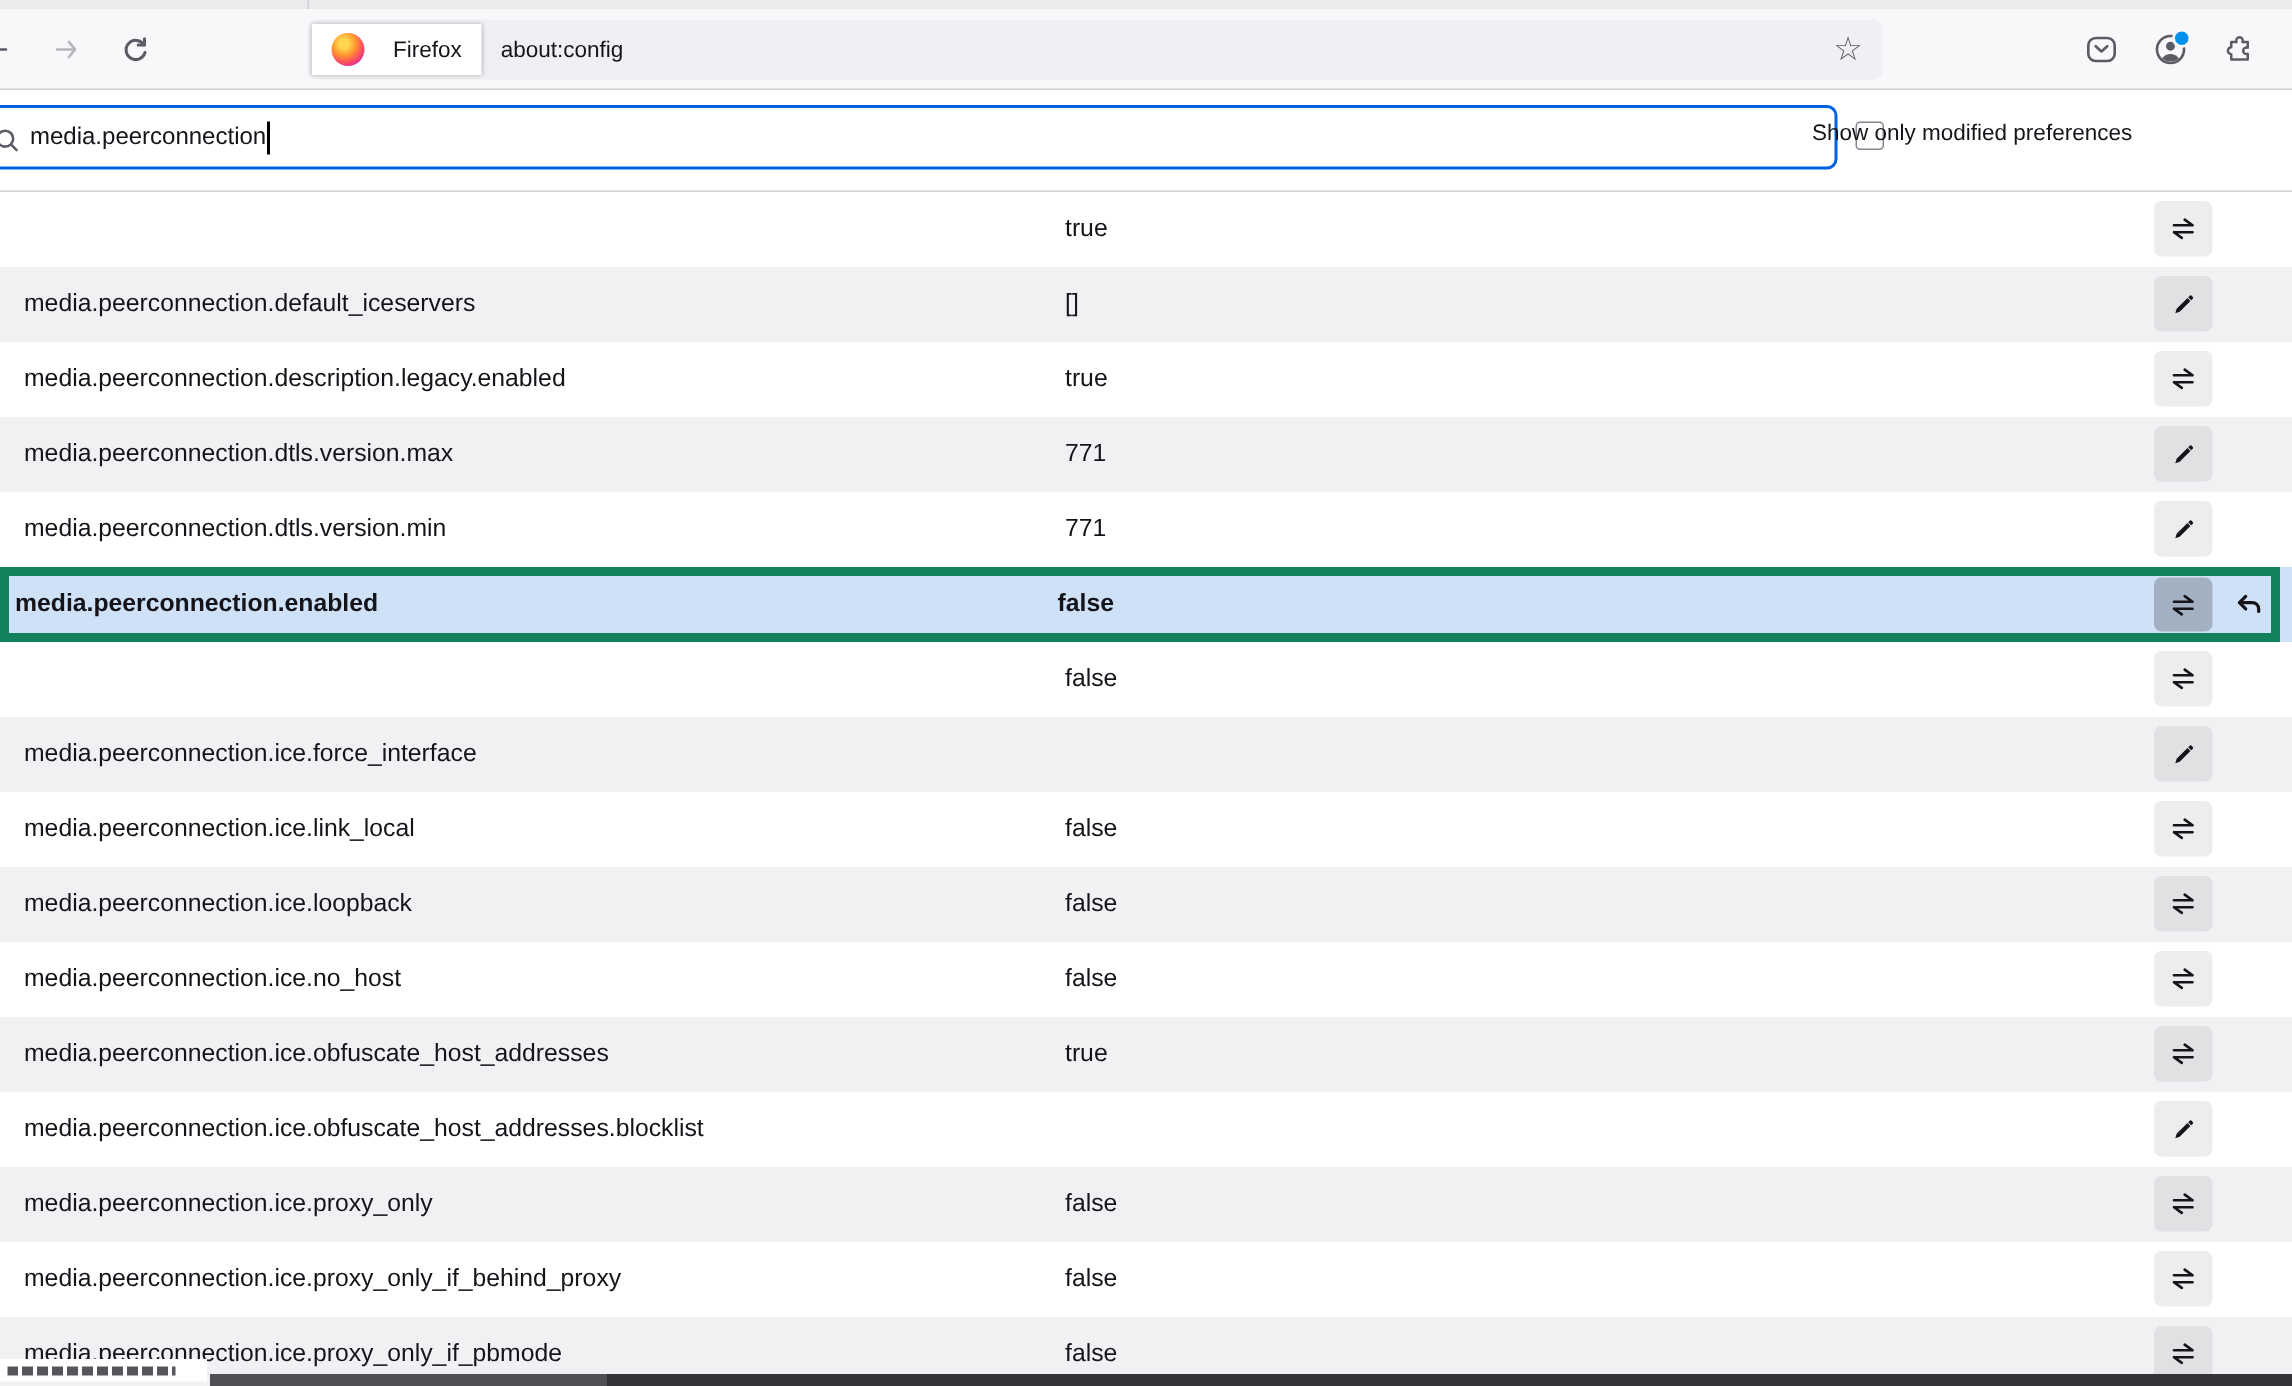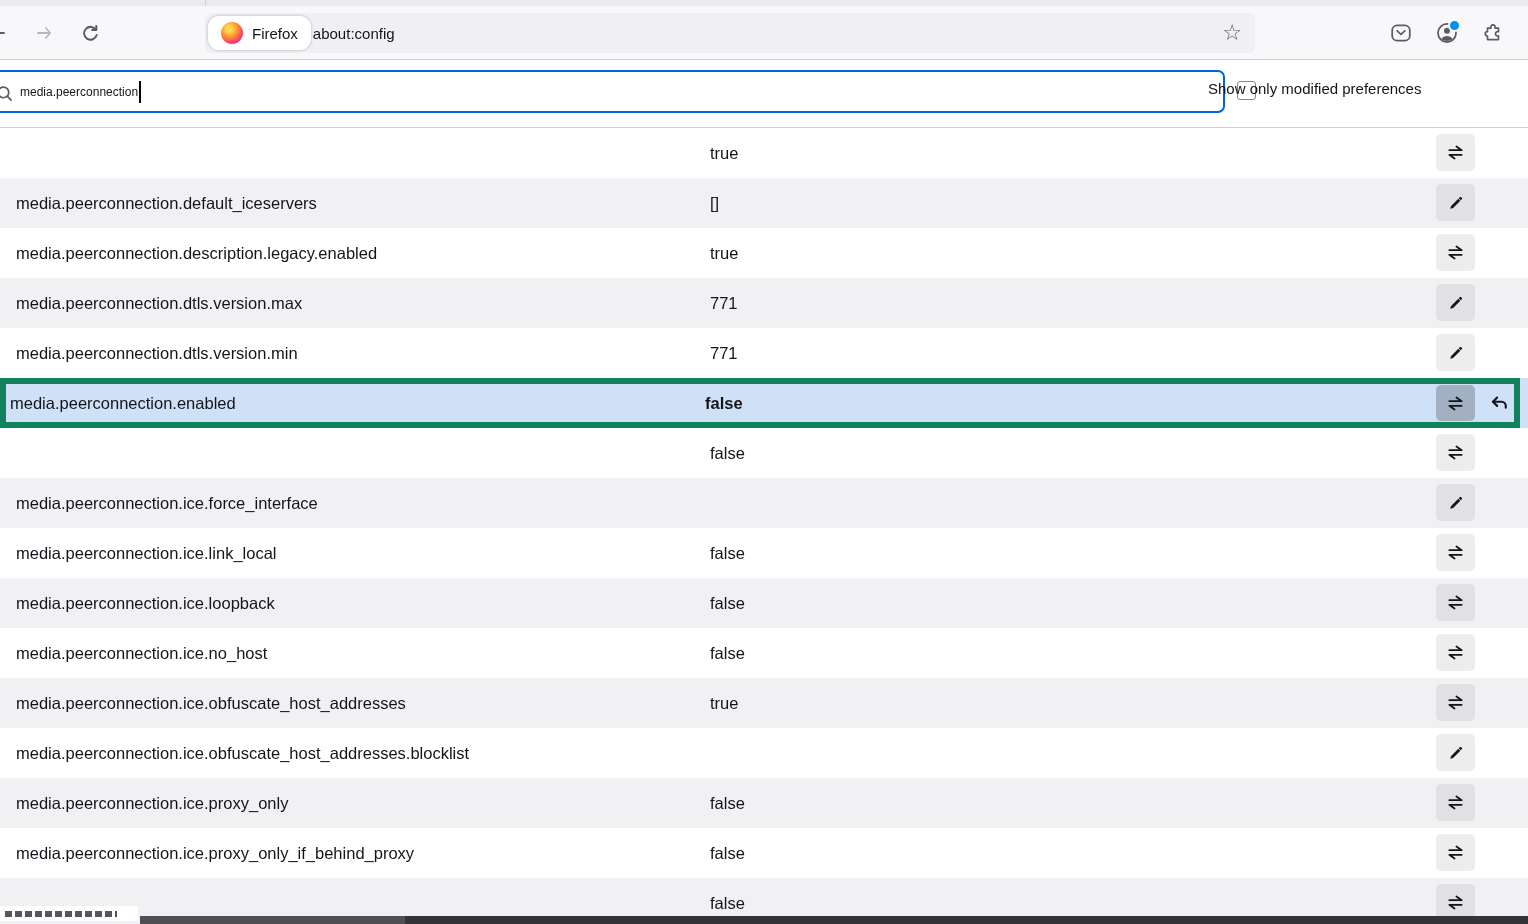--- a/index.html
+++ b/index.html
@@ -13,64 +13,64 @@
   
   .toolbar{position:absolute;top:6px;left:0;right:0;height:53px;background:#f8f8fa;
            border-bottom:1px solid #ccccd3;}
   .nav-btn{position:absolute;top:10px;width:36px;height:34px;display:flex;align-items:center;justify-content:center;}
   .nav-back{left:-20px;}
   .nav-fwd{left:26px;}
   .nav-reload{left:72px;}
 
   .urlbar{position:absolute;left:205px;top:7px;width:1050px;height:40px;background:#f0f0f4;
           border-radius:6px;display:flex;align-items:center;}
-  .site-chip{margin-left:3px;height:34px;background:#fff;border-radius:11px;display:flex;
-             align-items:center;gap:9px;padding:0 13px;box-shadow:0 0 3px rgba(0,0,0,.28);}
+  .site-chip{margin-left:3px;height:34px;background:#fff;border-radius:0;display:flex;
+             align-items:center;gap:19px;padding:0 13px;box-shadow:0 0 3px rgba(0,0,0,.28);}
   .ff-logo{width:22px;height:22px;border-radius:50%;
            background:radial-gradient(circle at 38% 32%, #ffd54d 0 16%, #ff9a2e 38%, #ff4f5e 62%, #d22aa8 82%, #7542e5 100%);}
   .chip-label{font-size:15px;}
-  .url-text{margin-left:2px;font-size:15px;}
+  .url-text{margin-left:13px;font-size:15px;}
   .star-btn{position:absolute;left:1215px;top:10px;width:34px;height:34px;display:flex;
             align-items:center;justify-content:center;font-size:22px;color:#5b5b66;}
   .tool-ic{position:absolute;top:10px;width:34px;height:34px;display:flex;align-items:center;justify-content:center;}
   .ic-pocket{left:1384px;}
   .ic-account{left:1430px;}
   .ic-puzzle{left:1476px;}
   .ic-menu{left:1519px;}
   .acc-wrap{position:relative;width:22px;height:22px;}
   .acc-dot{position:absolute;top:-3px;right:-3px;width:9px;height:9px;border-radius:50%;
            background:#0090ed;border:2px solid #f8f8fa;}
 
   
   .search-box{position:absolute;left:-12px;top:70px;width:1237px;height:43px;background:#fff;
               border:2px solid #0062e1;border-radius:7px;box-sizing:border-box;
               display:flex;align-items:center;}
   .search-glass{position:absolute;left:6px;top:13px;}
-  .search-text{margin-left:30px;font-size:12px;white-space:nowrap;}
+  .search-text{margin-left:30px;font-size:16px;white-space:nowrap;}
   .caret{display:inline-block;width:1.5px;height:22px;background:#000;vertical-align:middle;margin-left:1px;}
   .filter-check{position:absolute;left:1237px;top:81px;width:17px;height:17px;border:1px solid #85858f;
                 border-radius:3px;background:#fff;}
   .filter-label{position:absolute;left:1208px;top:80px;font-size:15px;white-space:nowrap;}
   .search-sep{position:absolute;top:127px;left:0;right:0;height:1px;background:#cfcfd6;}
 
   
   .prefs{position:absolute;top:128px;left:0;right:0;}
   .row{position:relative;height:50px;background:#fff;}
   .row.alt{background:#f1f1f4;text-align:right;}
   .row .name{position:absolute;left:16px;top:50%;transform:translateY(-50%);font-size:16.5px;white-space:nowrap;}
   .row .value{position:absolute;left:710px;top:50%;transform:translateY(-50%);font-size:16.5px;}
   .row .btn{position:absolute;left:1436px;top:6px;width:39px;height:37px;border-radius:5px;
             background:rgba(21,20,26,.075);display:flex;align-items:center;justify-content:center;}
   .row .reset{position:absolute;left:1481px;top:7px;width:36px;height:36px;border-radius:5px;
               display:flex;align-items:center;justify-content:center;background:transparent;}
 
   .row.selected{background:#cfe1f7;}
   .row.selected::after{content:"";position:absolute;top:0;bottom:0;left:0;right:8px;
                        border:6px solid #12825d;pointer-events:none;}
-  .row.selected .name{left:10px;font-weight:normal;}
+  .row.selected .name{left:10px;font-weight:bold;}
   .row.selected .value{left:705px;font-weight:bold;}
   .row.selected .btn{background:rgba(21,20,26,.24);top:7px;height:36px;}
 
   
   .status-tip{position:absolute;left:0;bottom:3px;width:138px;height:15px;background:#fff;
               display:flex;align-items:center;padding-left:5px;box-sizing:border-box;}
   .status-squiggle{height:6px;width:112px;
        background:repeating-linear-gradient(90deg,#55565c 0 7px,rgba(0,0,0,0) 7px 10px);}
   .taskbar-edge{position:absolute;left:140px;right:0;bottom:0;height:8px;
        background:linear-gradient(90deg,#4f4f55 0,#4f4f55 265px,#333338 265px);}
@@ -356,20 +356,21 @@
       <div class="btn">
         <span>
           <svg width="17" height="17" viewBox="0 0 16 16">
             <path d="M2.2 5.8h11.6M8.9 2.3l4.9 3.5M2.2 10.2h11.6M7.1 13.7 2.2 10.2" stroke="#15141a" stroke-width="1.7" fill="none" stroke-linecap="round" stroke-linejoin="round"></path>
           </svg>
         </span>
       </div>
 
     </div>
       <div class="row alt">
+      <span class="name">media.peerconnection.ice.proxy_only_if_pbmode</span>
       <span class="value">false</span>
       <div class="btn">
         <span>
           <svg width="17" height="17" viewBox="0 0 16 16">
             <path d="M2.2 5.8h11.6M8.9 2.3l4.9 3.5M2.2 10.2h11.6M7.1 13.7 2.2 10.2" stroke="#15141a" stroke-width="1.7" fill="none" stroke-linecap="round" stroke-linejoin="round"></path>
           </svg>
         </span>
       </div>
 
     </div>

